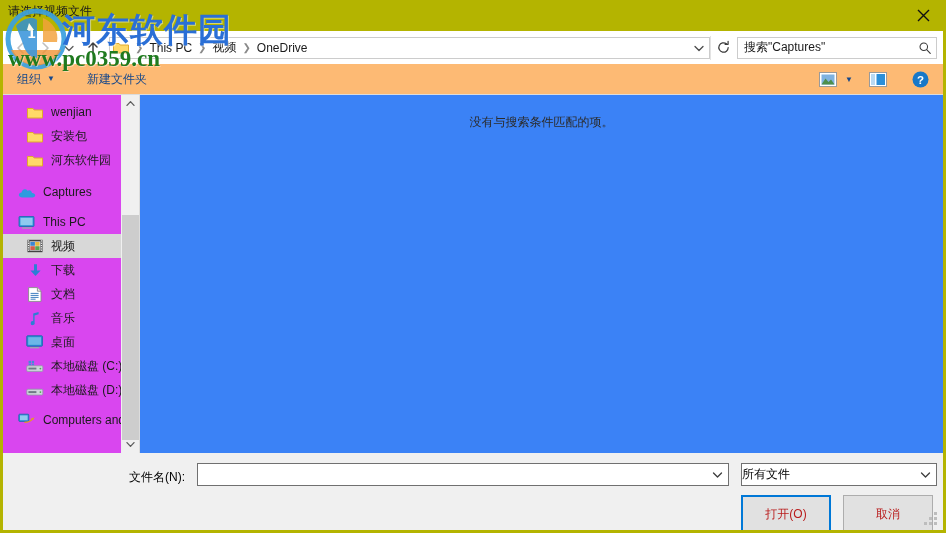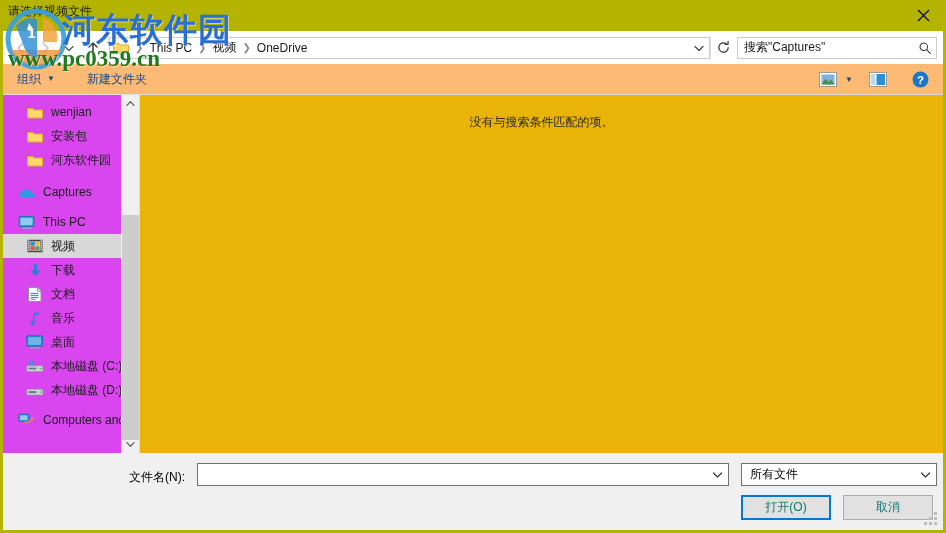--- a/index.html
+++ b/index.html
@@ -265,21 +265,21 @@
     left: 0;
     top: 120px;
     width: 17px;
     height: 225px;
     background: #cdcdcd;
   }
 
   .filelist {
     flex: 1;
     height: 358px;
-    background: #eab308;
+    background: #3b82f6;
     border-left: 1px solid #dcdcdc;
     position: relative;
   }
   .empty-msg {
     position: absolute;
     left: 0; right: 0;
     top: 19px;
     text-align: center;
     font-size: 12px;
     color: #2b2b2b;
@@ -330,32 +330,32 @@
     background: #ffffff;
     border: 1px solid #707070;
     box-sizing: border-box;
     display: flex;
     align-items: center;
   }
   .filter-value {
     flex: 1;
     font-size: 12px;
     color: #000000;
-    padding-left: 8px;
+    padding-left: 0;
     white-space: nowrap;
     overflow: hidden;
   }
   .btn {
     position: absolute;
-    height: 25px;
+    height: 38px;
     background: #e1e1e1;
     border: 1px solid #adadad;
     box-sizing: border-box;
     font-size: 12px;
-    color: #0f766e;
+    color: #b91c1c;
     display: flex;
     align-items: center;
     justify-content: center;
     white-space: nowrap;
   }
   .btn-open {
     left: 738px; top: 495px;
     width: 90px;
     border: 2px solid #0078d7;
     background: #e1e1e1;

